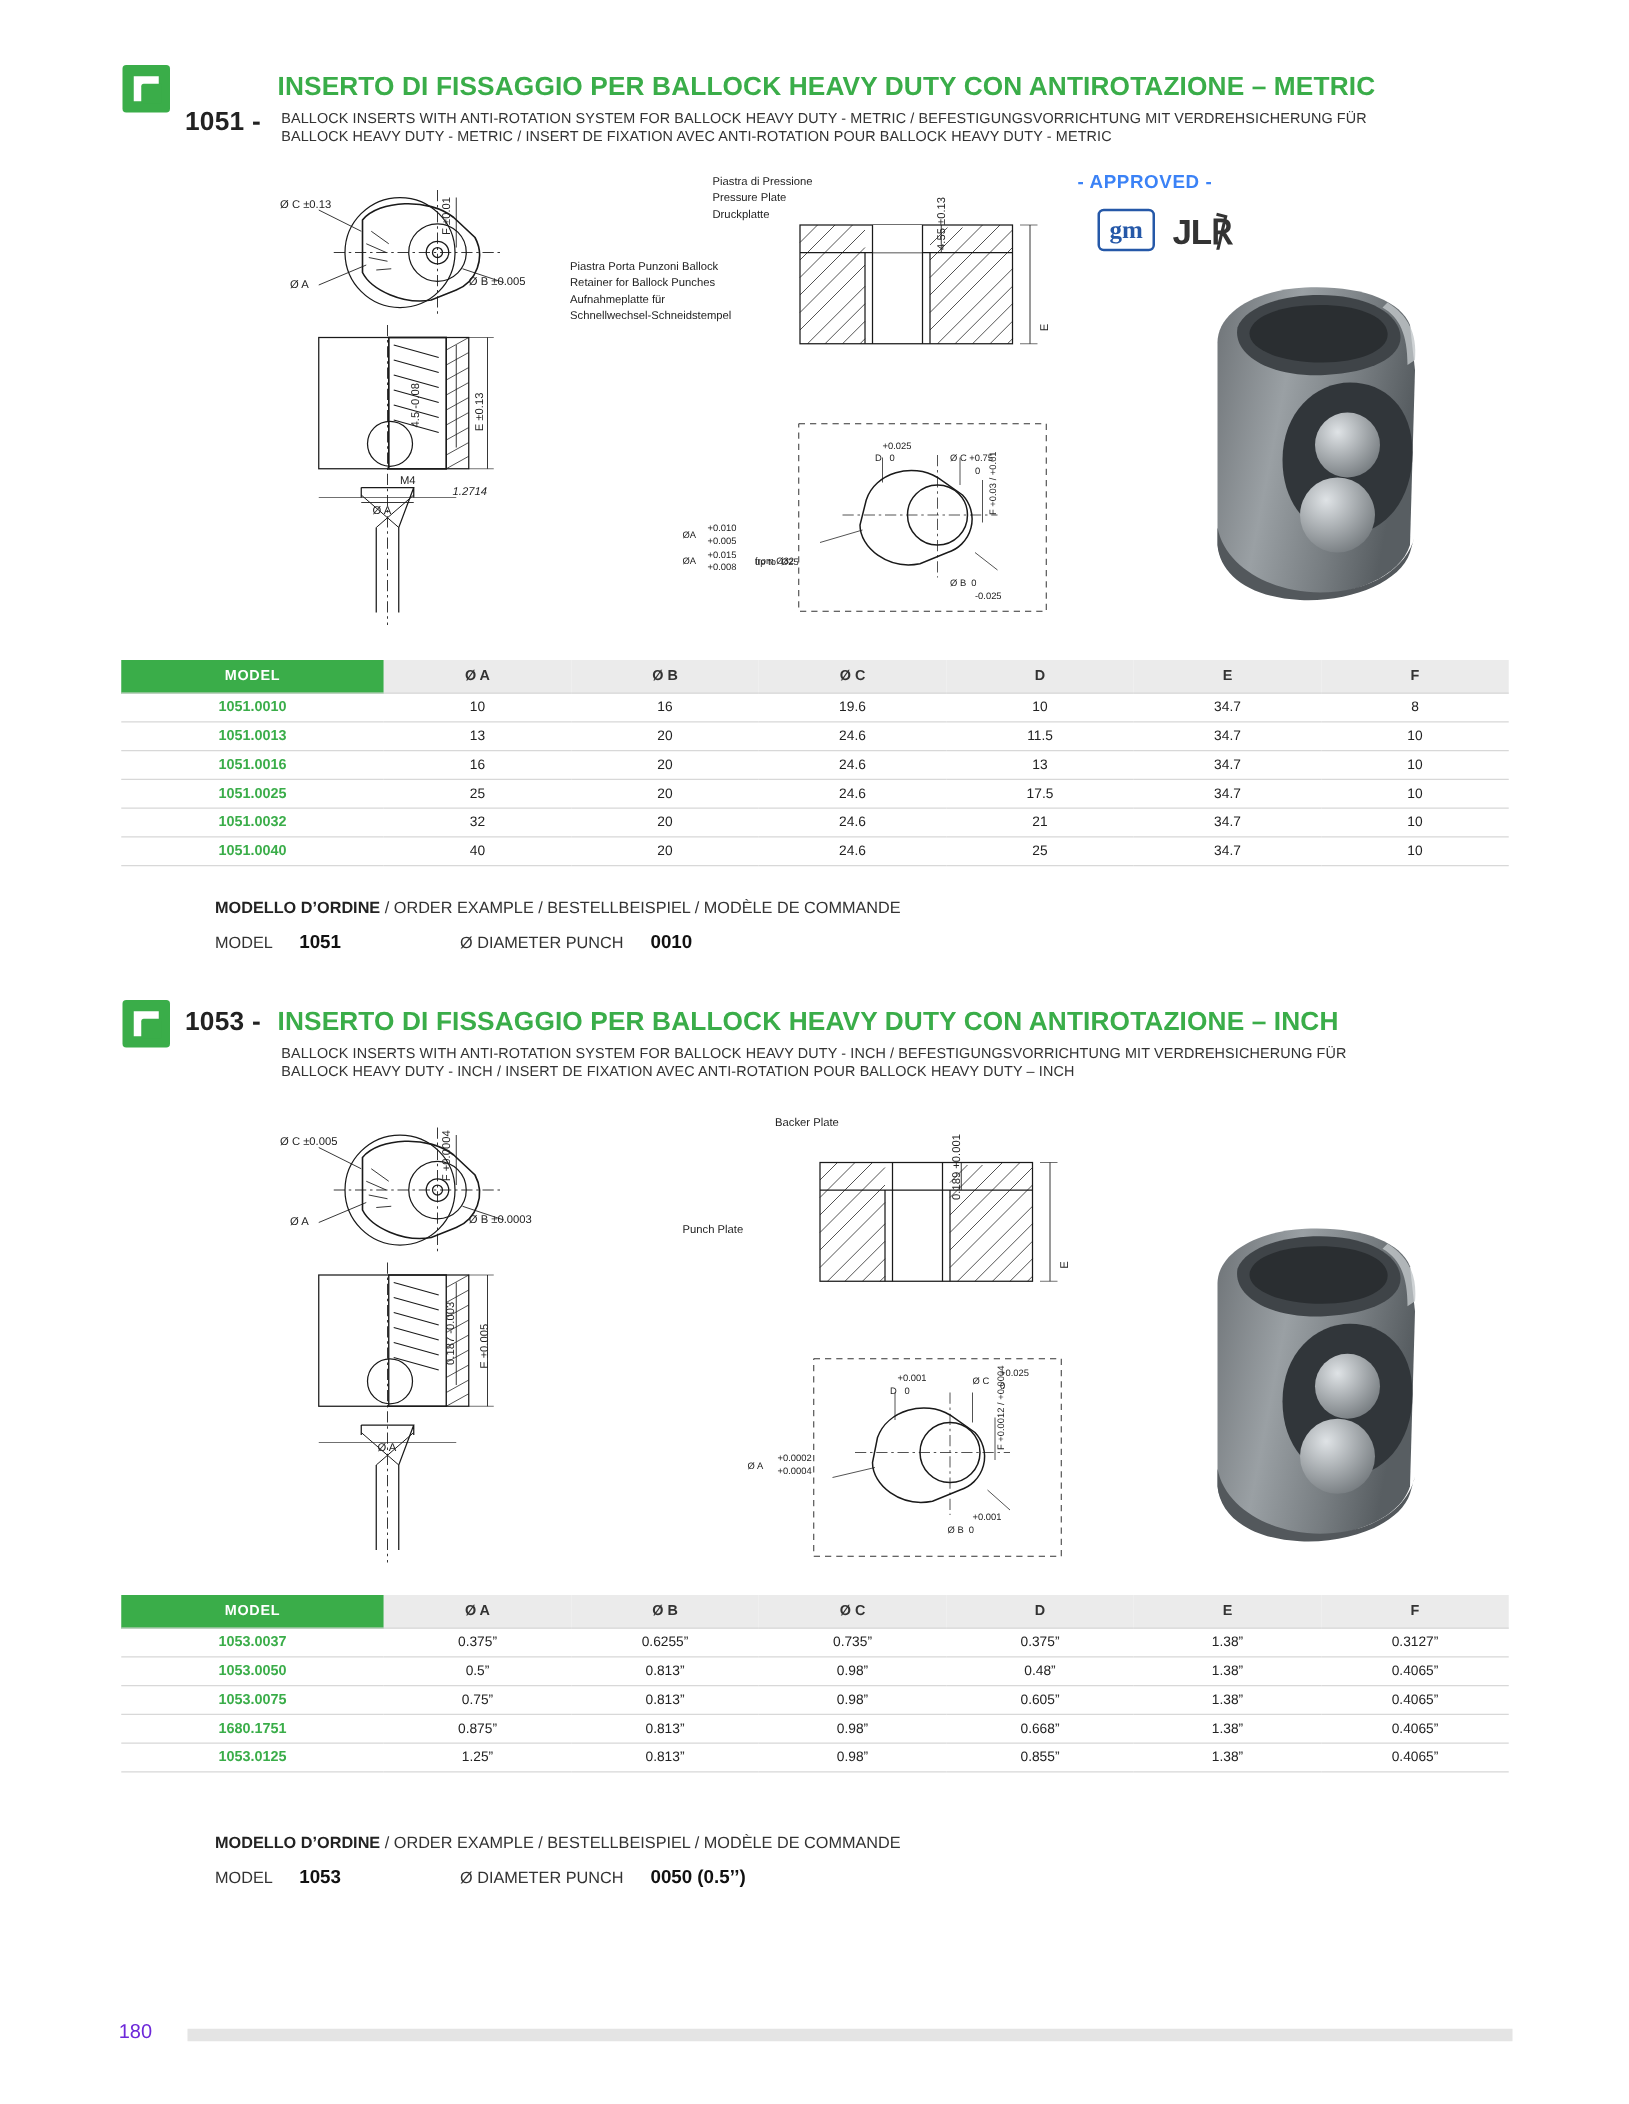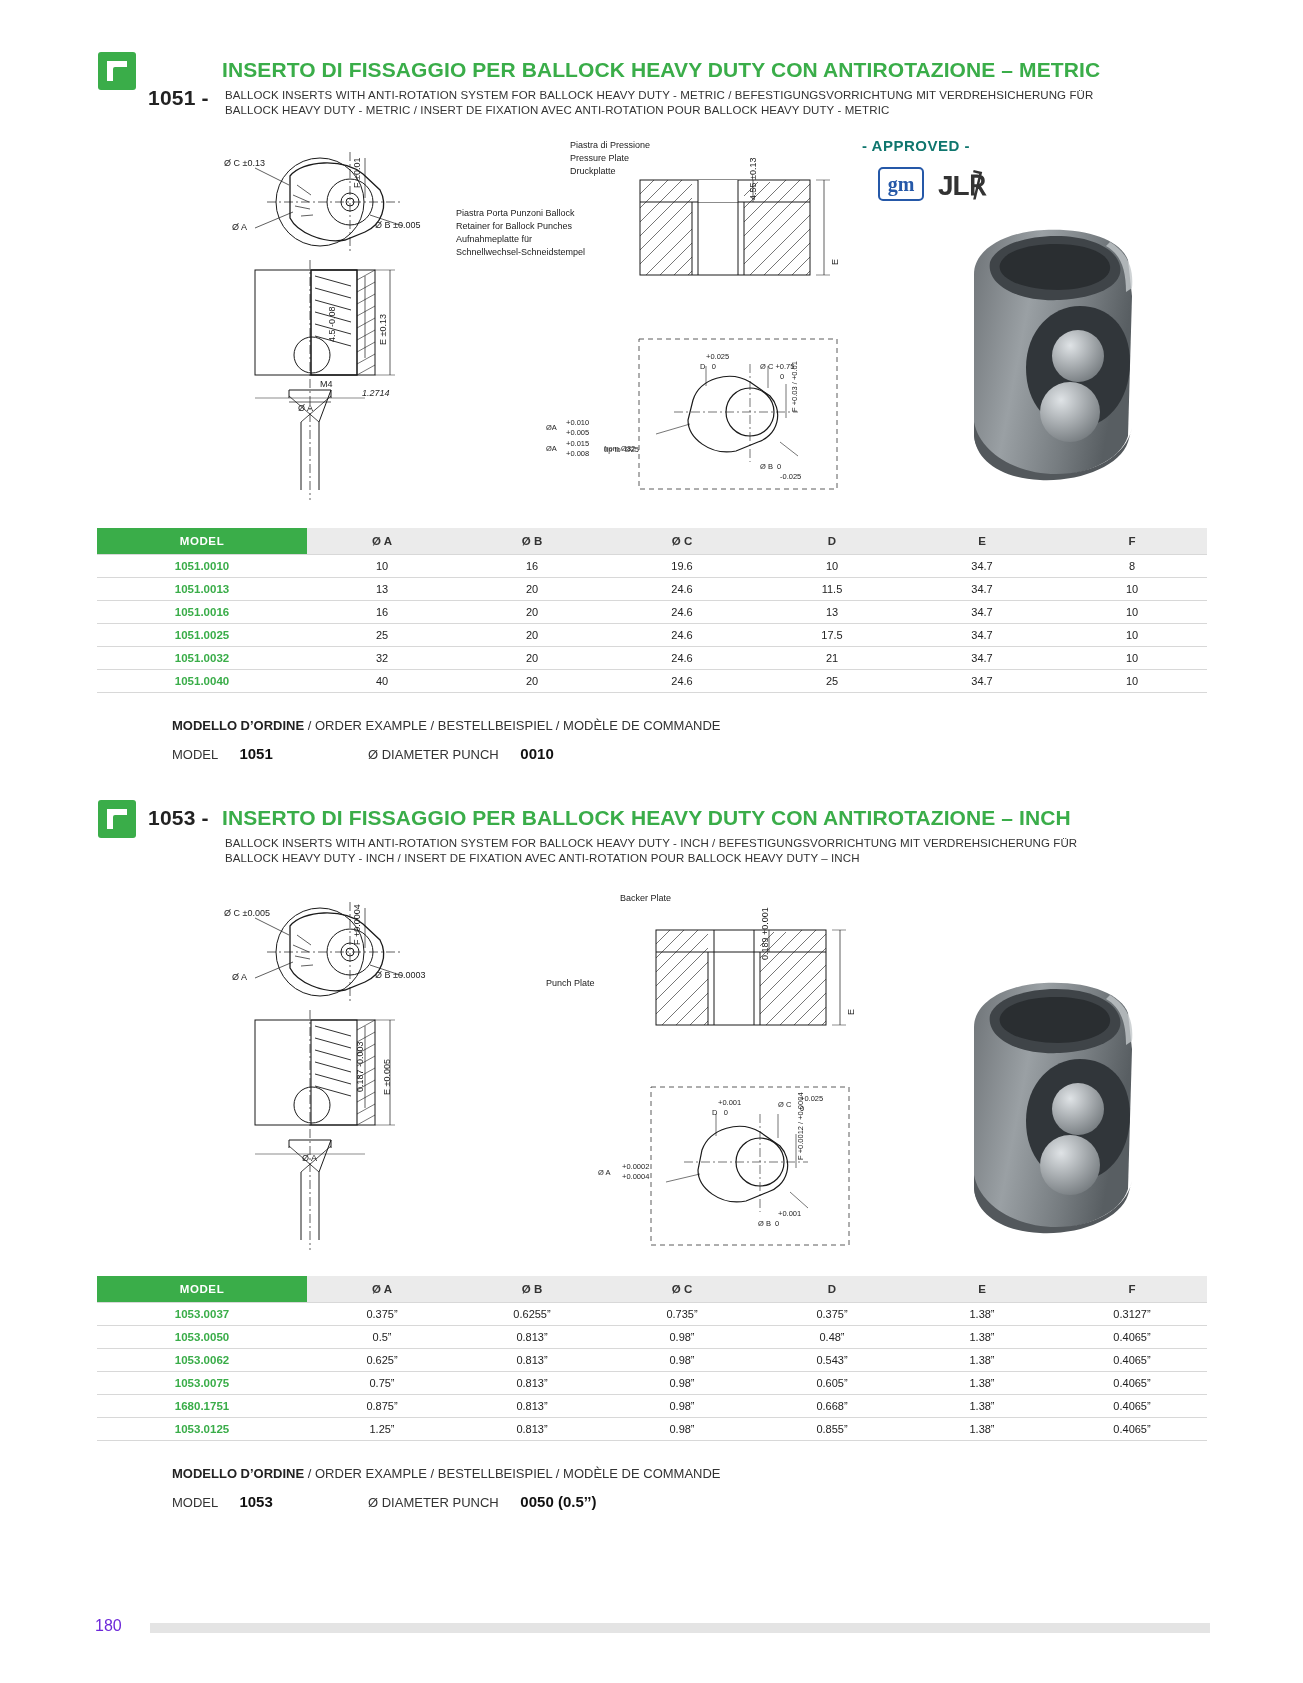--- a/index.html
+++ b/index.html
@@ -77,21 +77,21 @@
   table.spec tr.first td { border-top:1px solid #d8d8d8; }
 
   
   .order-title { font-size:13px; color:#333; }
   .order-title b { font-weight:bold; color:#222; }
   .order-row { font-size:13px; color:#333; }
   .order-row .val { font-weight:bold; font-size:15px; color:#111; }
 
   
   .approved-label {
-    font-size:15px; font-weight:bold; color:#0f766e; letter-spacing:0.5px;
+    font-size:15px; font-weight:bold; color:#3b82f6; letter-spacing:0.5px;
   }
   .gm-badge {
     width:46px;height:34px;border:2px solid #2558a8;border-radius:5px;
     color:#2558a8;font-weight:bold;font-size:20px;
     display:flex;align-items:center;justify-content:center;
     font-family:"Liberation Serif", serif;
   }
   .jlr-badge {
     font-size:28px;font-weight:bold;color:#333;letter-spacing:-1px;
   }
@@ -583,29 +583,20 @@
       <tr>
         <td class="model">1053.0050</td>
         <td>0.5”</td>
         <td>0.813”</td>
         <td>0.98”</td>
         <td>0.48”</td>
         <td>1.38”</td>
         <td>0.4065”</td>
       </tr>
       <tr>
-        <td class="model">1053.0062</td>
-        <td>0.625”</td>
-        <td>0.813”</td>
-        <td>0.98”</td>
-        <td>0.543”</td>
-        <td>1.38”</td>
-        <td>0.4065”</td>
-      </tr>
-      <tr>
         <td class="model">1053.0075</td>
         <td>0.75”</td>
         <td>0.813”</td>
         <td>0.98”</td>
         <td>0.605”</td>
         <td>1.38”</td>
         <td>0.4065”</td>
       </tr>
       <tr>
         <td class="model">1680.1751</td>

